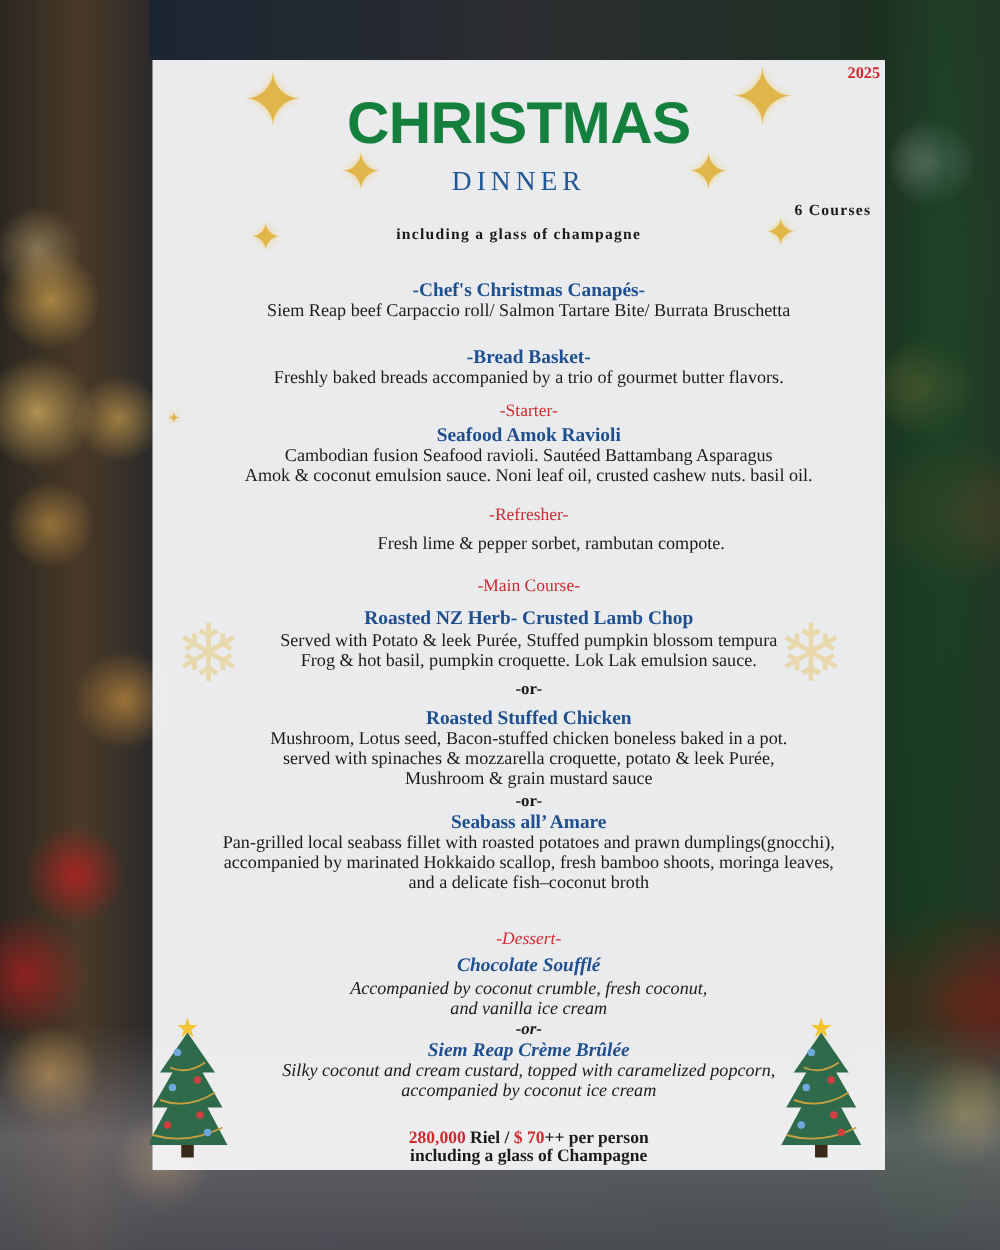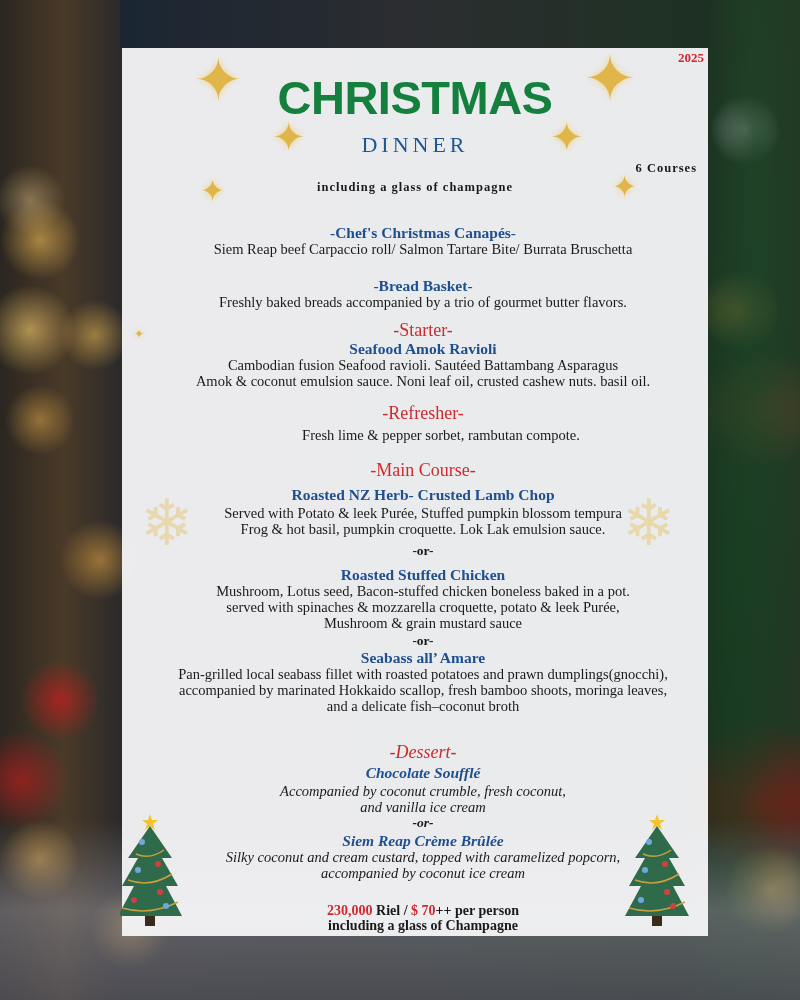--- a/index.html
+++ b/index.html
@@ -74,21 +74,21 @@
   .courses {
     position: absolute; left: 0; right: 11px; top: 113px;
     font-size: 12.5px; font-weight: bold; letter-spacing: 1px; text-align: right;
   }
   .courses-sub {
     position: absolute; left: 0; right: 0; top: 132px;
     font-size: 12.5px; font-weight: bold; letter-spacing: 1px;
   }
   .sec { position: absolute; left: 0; right: 0; padding-left: 16px; }
   .h-blue { color: #1f4f8f; font-weight: bold; font-size: 15.5px; line-height: 17px; }
-  .h-red { color: #cf2a30; font-size: 18px; line-height: 20px; }
+  .h-red { color: #cf2a30; font-size: 14px; line-height: 20px; }
   .desc { font-size: 14.5px; line-height: 16px; }
   .or { font-weight: bold; font-size: 13.5px; line-height: 15px; }
   .price { font-weight: bold; font-size: 14px; line-height: 15px; }
   .price .red { color: #cf2a30; }
   .tree {
     position: absolute; width: 90px; height: 120px;
   }
   .snowflake { position: absolute; color: rgba(230,200,120,0.55); font-size: 64px; line-height: 1; }
 </style>
 </head>
@@ -163,21 +163,21 @@
     <div class="desc" style="margin-top:2px;">Accompanied by coconut crumble, fresh coconut,</div>
     <div class="desc">and vanilla ice cream</div>
     <div class="or">-or-</div>
     <div class="h-blue" style="margin-top:2px;">Siem Reap Crème Brûlée</div>
     <div class="desc">Silky coconut and cream custard, topped with caramelized popcorn,</div>
     <div class="desc">accompanied by coconut ice cream</div>
   </div>
 
   <div class="sec price" style="top:855px;">
     <div>
-      <span class="red">230,000</span><span> Riel / </span><span class="red">$ 70</span><span>++ per person</span>
+      <span class="red">280,000</span><span> Riel / </span><span class="red">$ 70</span><span>++ per person</span>
     </div>
     <div>including a glass of Champagne</div>
   </div>
 
   <svg class="tree" style="left:-2px;top:760px;" viewBox="0 0 90 120">
     <polygon points="30,6 32,12 38,12 33,16 35,22 30,18 25,22 27,16 22,12 28,12" fill="#f4c430"></polygon>
     <polygon points="30,18 8,50 18,50 2,78 14,78 -2,108 62,108 46,78 58,78 42,50 52,50" fill="#2f6b4a"></polygon>
     <rect x="25" y="108" width="10" height="10" fill="#3a2a1a"></rect>
     <path d="M16 46 Q30 52 44 42 M8 72 Q30 80 52 66 M2 100 Q30 108 58 94" stroke="#c8a040" stroke-width="1.5" fill="none"></path>
     <circle cx="22" cy="34" r="3" fill="#6fa8dc"></circle>

